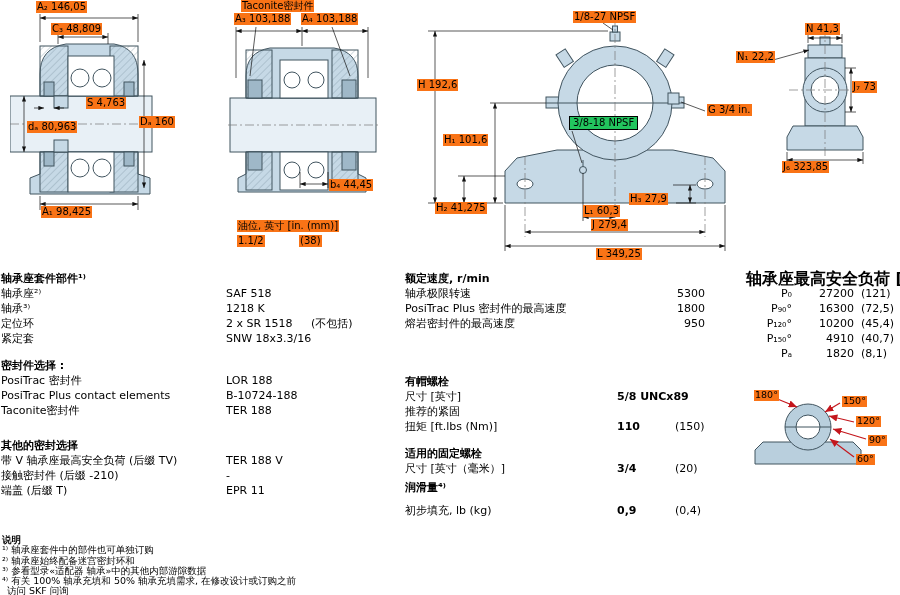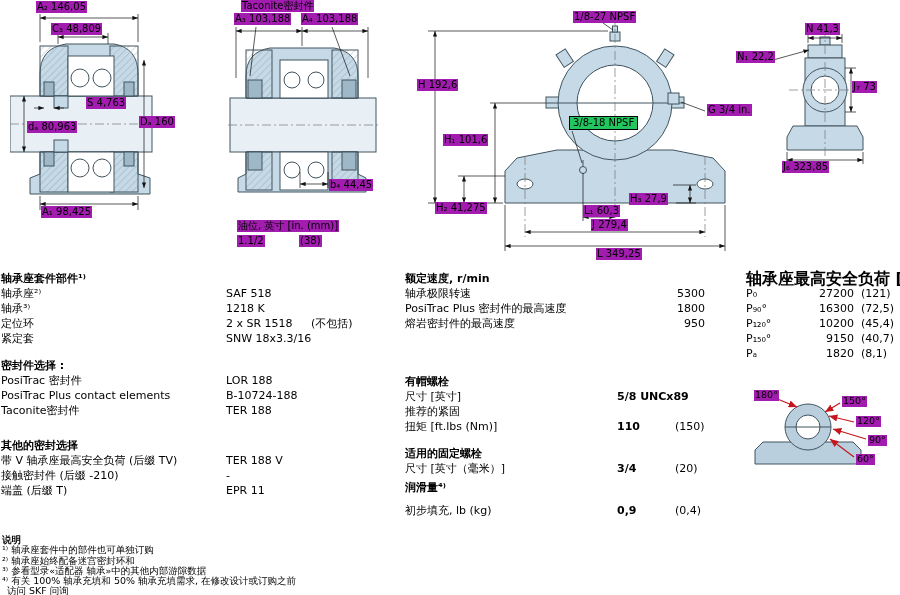--- a/index.html
+++ b/index.html
@@ -1,31 +1,31 @@
 <!DOCTYPE html>
 <html><head>
 <meta charset="utf-8">
 <style>
   html,body{margin:0;padding:0;}
   body{font-family:"DejaVu Sans","Liberation Sans",sans-serif;background:#fff;}
   .page{position:relative;width:900px;height:595px;background:#fff;color:#000;overflow:hidden;font-size:11px;}
   .abs{position:absolute;}
-  .dim{position:absolute;font-size:10px;line-height:1.15;white-space:nowrap;background:#a21caf;padding:0 1px;}
+  .dim{position:absolute;font-size:10px;line-height:1.15;white-space:nowrap;background:#f97316;padding:0 1px;}
   .boxed{border:1px solid #000;padding:0 3px;background:#22c55e;}
   .ang{font-size:9.5px;}
   .col{position:absolute;}
   .row{display:flex;line-height:15px;white-space:nowrap;}
   .bold{font-weight:bold;}
   .lab225{width:225px;flex:none;}
   .w85{width:85px;flex:none;}
   .lab212{width:212px;flex:none;}
   .w58{width:58px;flex:none;font-weight:bold;}
   .grow{flex:1;}
   .tr{text-align:right;}
-  .plab{width:46px;flex:none;}
+  .plab{width:46px;flex:none;text-align:right;}
   .pv1{width:62px;flex:none;text-align:right;}
   .pv2{margin-left:7px;}
   .loads-hdr{font-size:16px;white-space:nowrap;}
   .notes{position:absolute;font-size:9.5px;line-height:10.3px;white-space:nowrap;}
 </style>
 </head>
 <body>
 
 <div class="page">
 
@@ -383,21 +383,21 @@
       <span class="pv1">16300</span>
       <span class="pv2">(72,5)</span>
     </div>
     <div class="row">
       <span class="plab">P₁₂₀°</span>
       <span class="pv1">10200</span>
       <span class="pv2">(45,4)</span>
     </div>
     <div class="row">
       <span class="plab">P₁₅₀°</span>
-      <span class="pv1">9150</span>
+      <span class="pv1">4910</span>
       <span class="pv2">(40,7)</span>
     </div>
     <div class="row">
       <span class="plab">Pₐ</span>
       <span class="pv1">1820</span>
       <span class="pv2">(8,1)</span>
     </div>
   </div>
 
   <div class="notes" style="left:2px;top:535px;">

